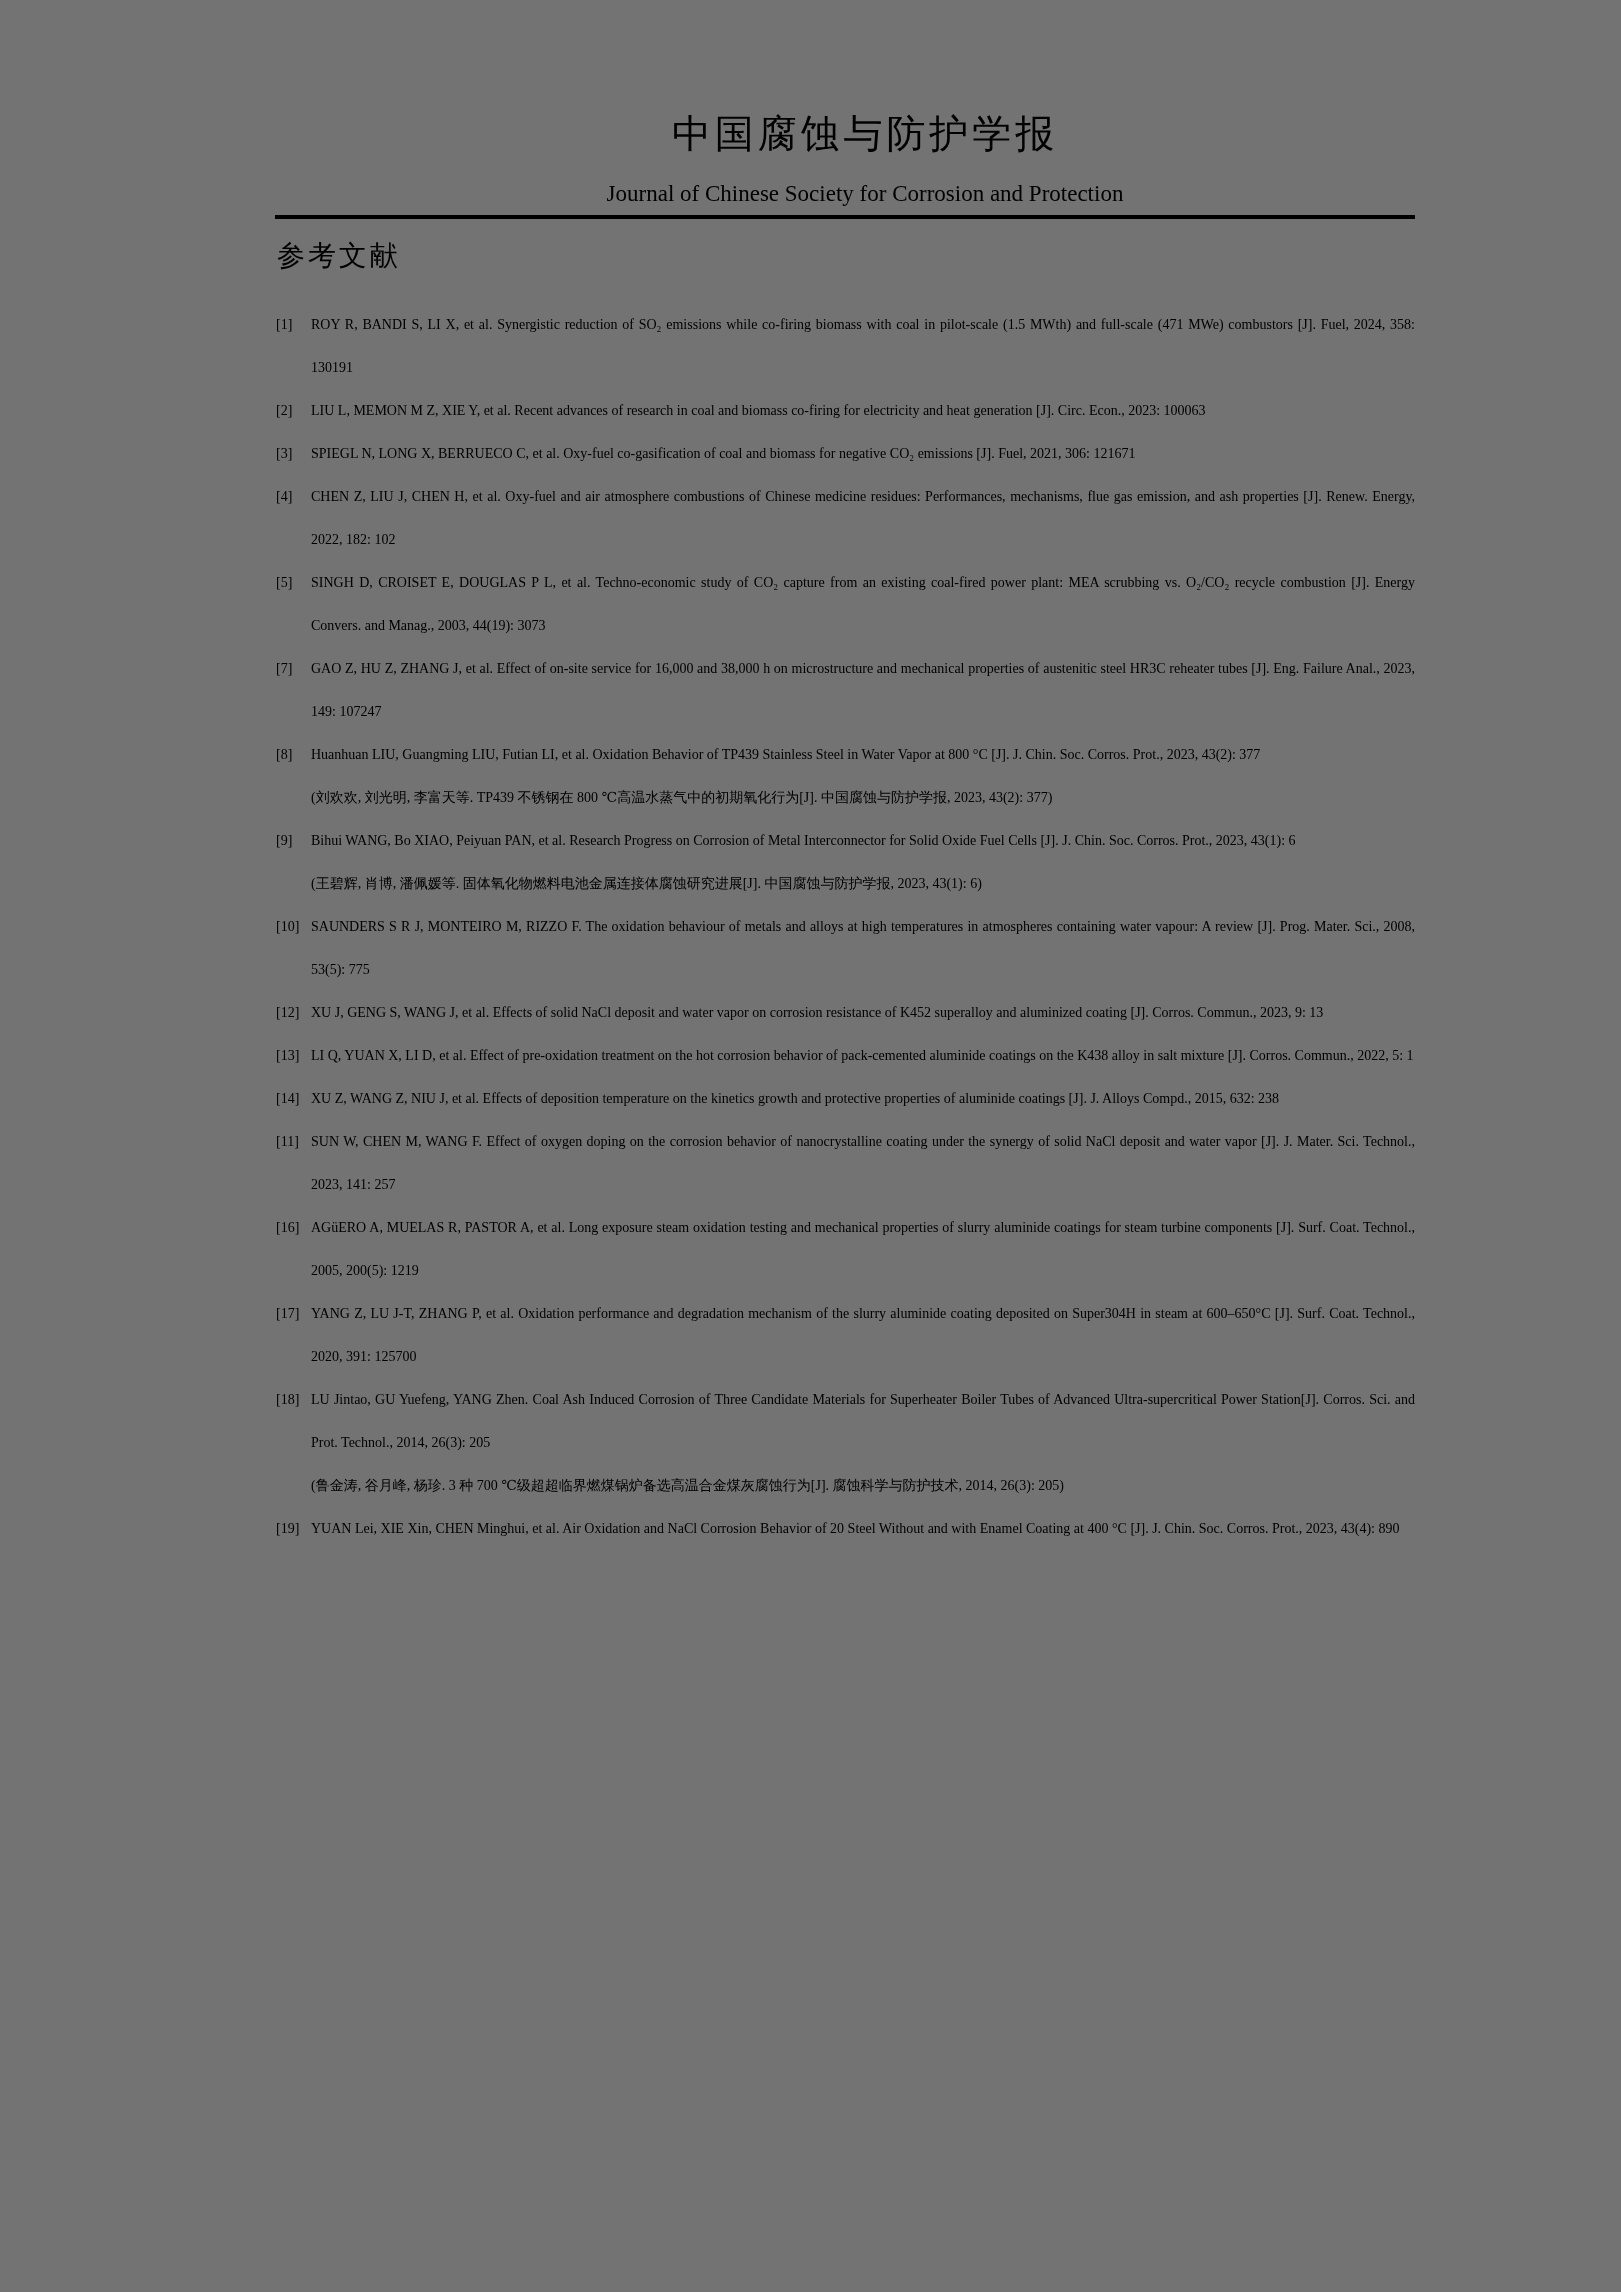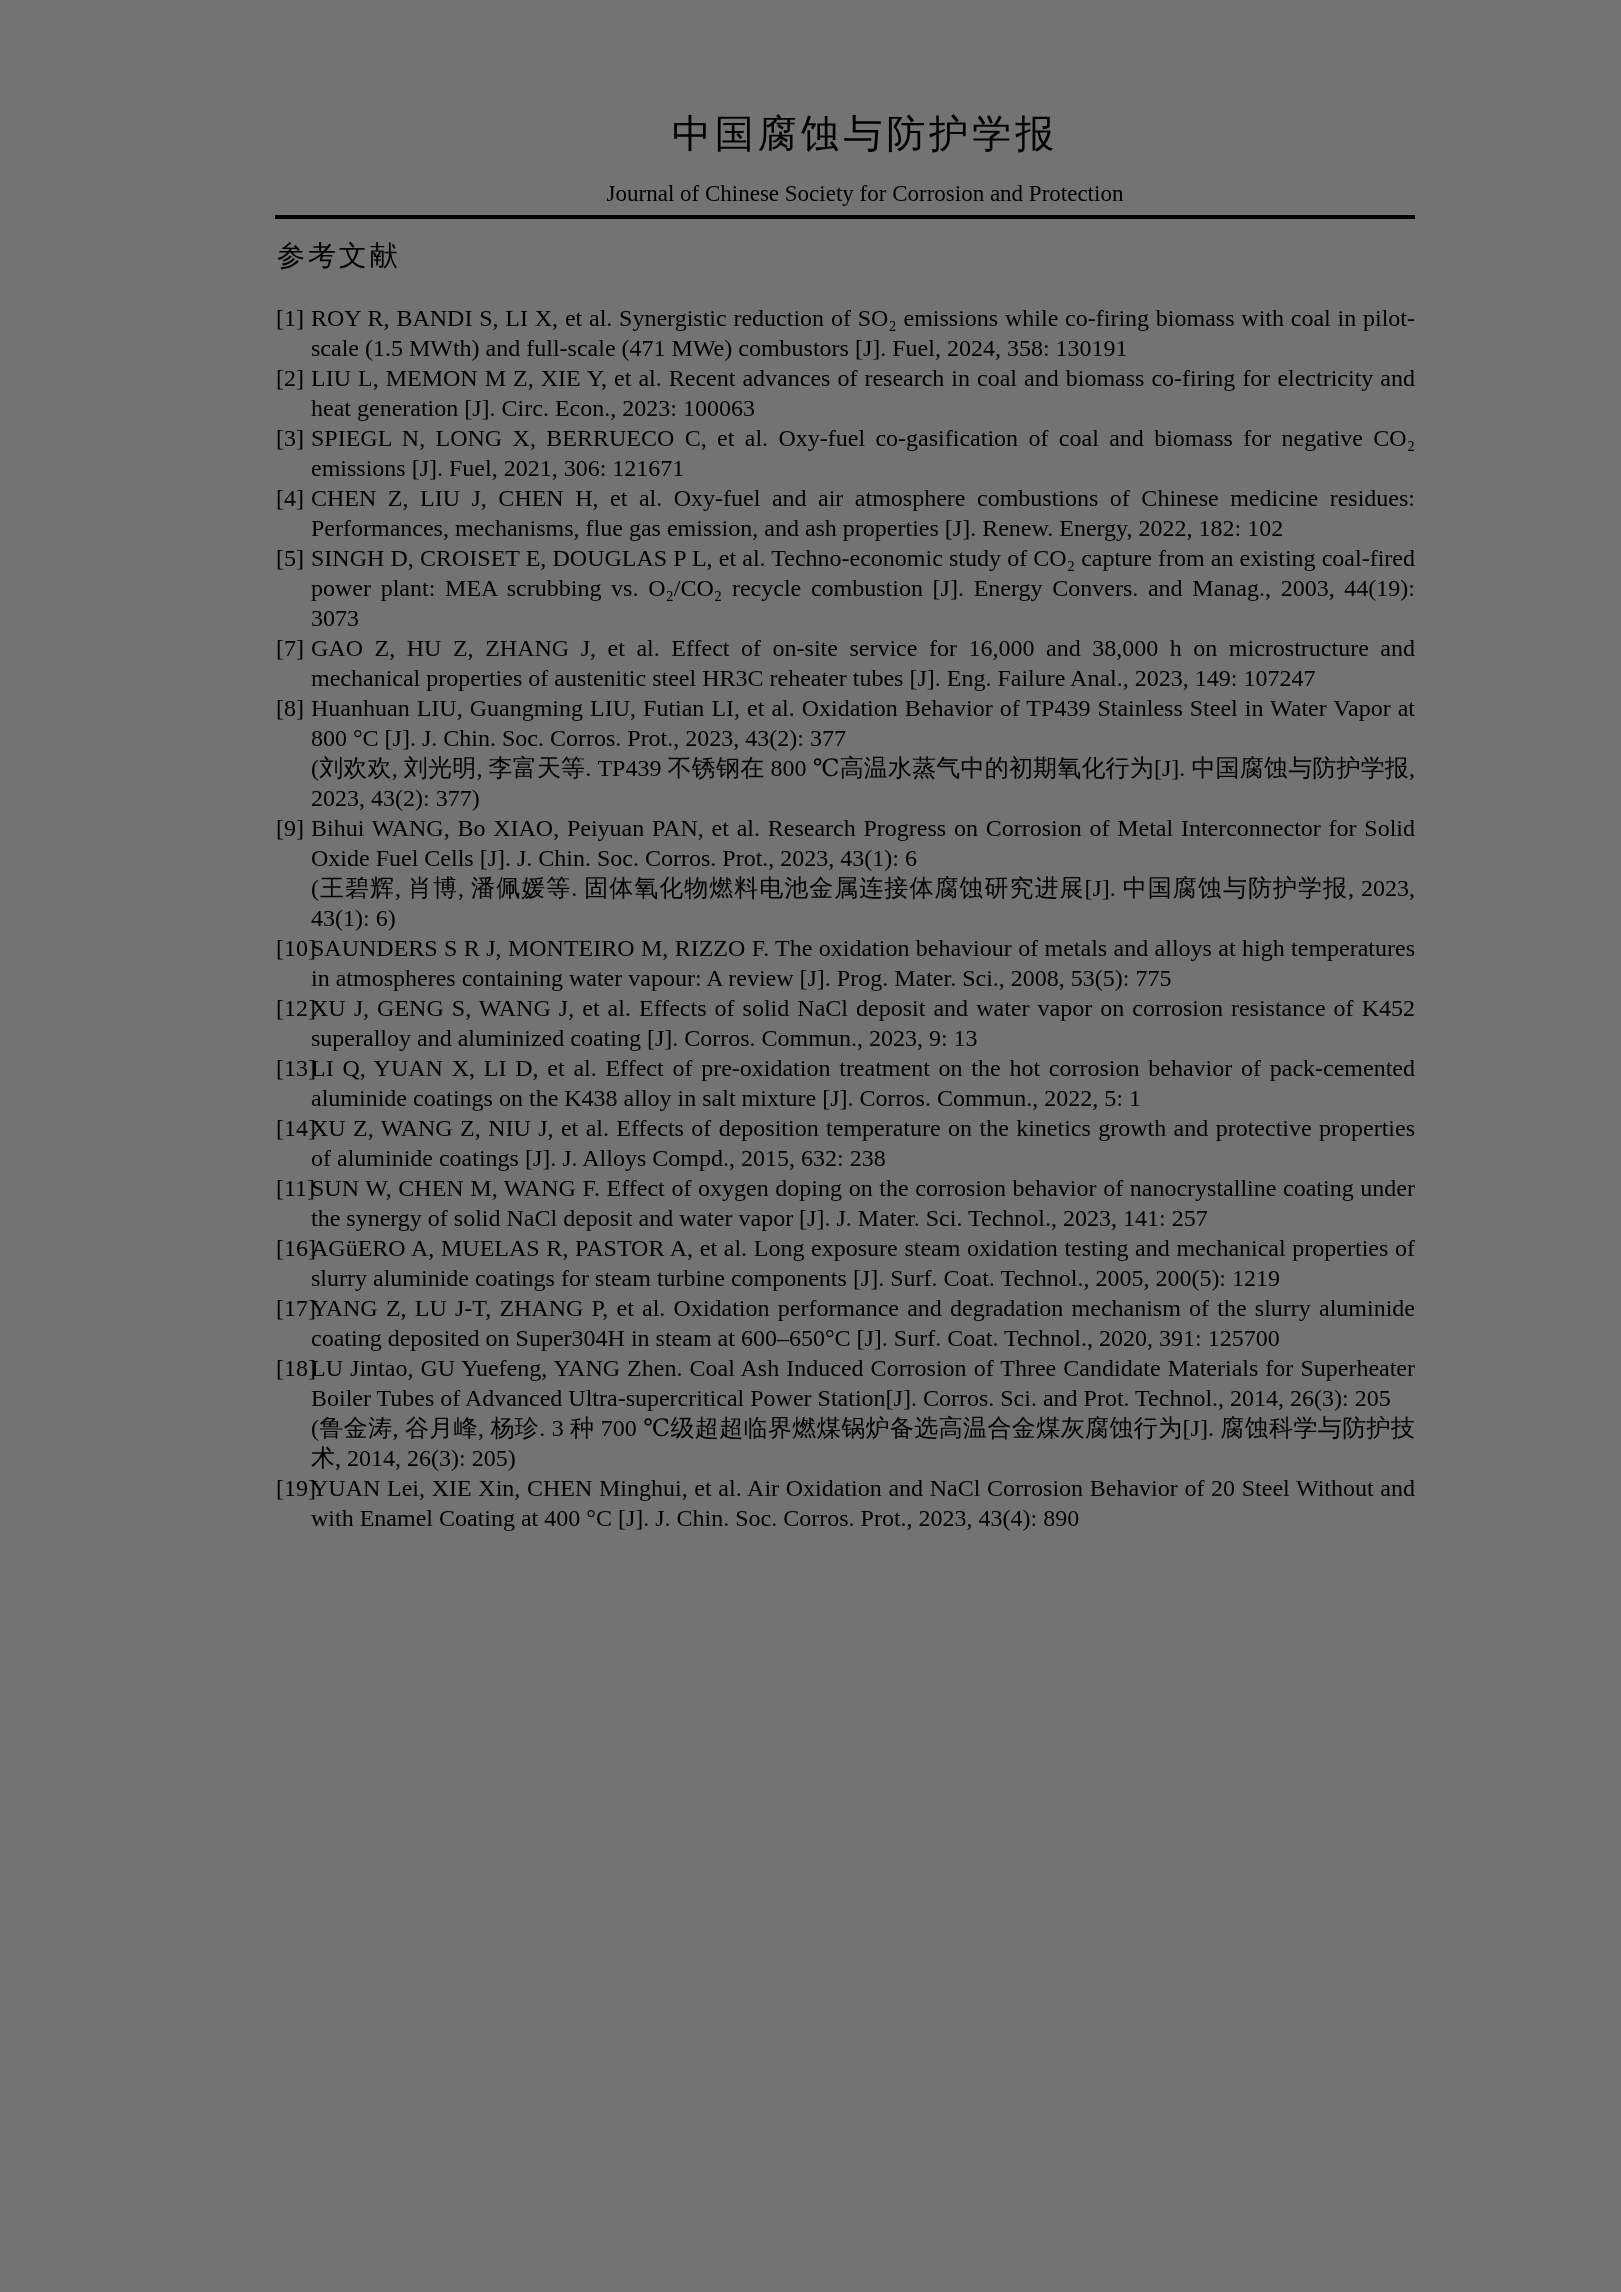--- a/index.html
+++ b/index.html
@@ -45,22 +45,22 @@
   .section-title {
     margin: 17.6px 0 0 244px;
     font-size: 28px;
     line-height: 39px;
     letter-spacing: 2.9px;
     font-weight: normal;
   }
   .refs {
     margin: 27.4px 0 0 243px;
     width: 1139px;
-    font-size: 24px;
-    line-height: 30px;
+    font-size: 14px;
+    line-height: 43px;
   }
   .ref p {
     margin: 0;
     padding-left: 35px;
     text-align: justify;
   }
   .ref p.ref-en { text-indent: -35px; }
   .ref p.ref-zh { text-indent: 0; }
   .ref p:empty { display: none; }
   .ref-num {

